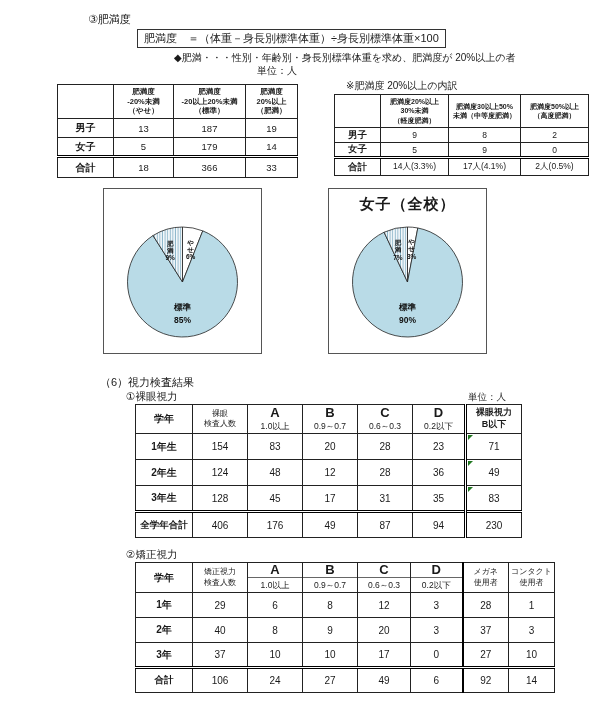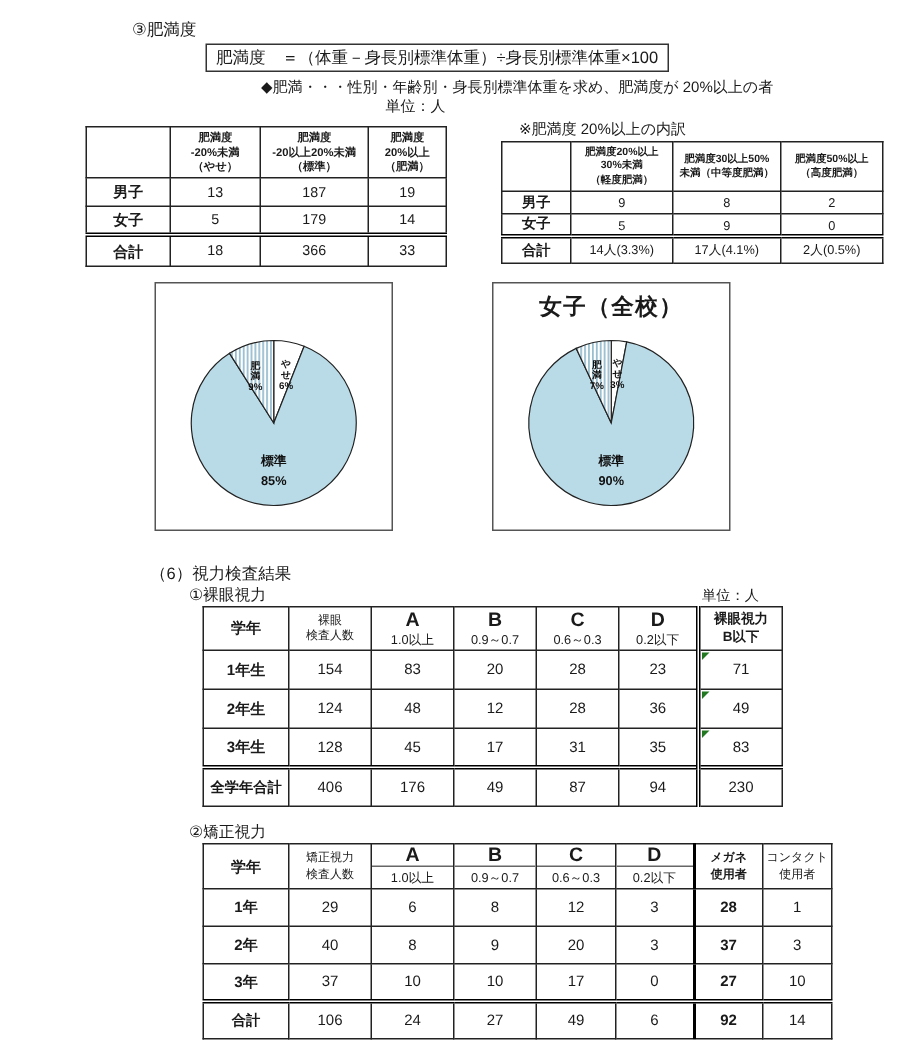--- a/index.html
+++ b/index.html
@@ -40,21 +40,21 @@
   .pie-label-main{font-size:8.5px;font-weight:600;fill:#111;}
 
   
   table.vision th.gakunen{font-size:10px;font-weight:700;}
   table.vision th.counth{font-size:8px;font-weight:400;line-height:1.3;}
   table.vision th.gradeh .g-letter{display:block;font-size:13px;font-weight:700;line-height:14px;}
   table.vision th.gradeh .g-range{display:block;font-size:8.5px;font-weight:400;line-height:12px;}
   table.vision th.gradeh.split .g-range{border-top:1px solid #666;line-height:14px;}
   table.vision th.hl{border-left:3px double #000;font-size:9px;font-weight:700;line-height:1.3;}
   table.vision td.hl{border-left:3px double #000;}
-  table.vision th.thick-left,table.vision td.thick-left{border-left:2.5px solid #000;font-weight:bold;}
+  table.vision th.thick-left,table.vision td.thick-left{border-left:2.5px solid #000;}
   table.vision th.rowh{font-size:9.5px;font-weight:700;}
   table.vision td{font-size:10px;}
   .flag-tri{position:absolute;left:1px;top:1px;width:0;height:0;
             border-top:5px solid #217821;border-right:5px solid transparent;}
 </style>
 </head>
 <body>
 
 <svg width="0" height="0" style="position:absolute" aria-hidden="true">
   <defs>

